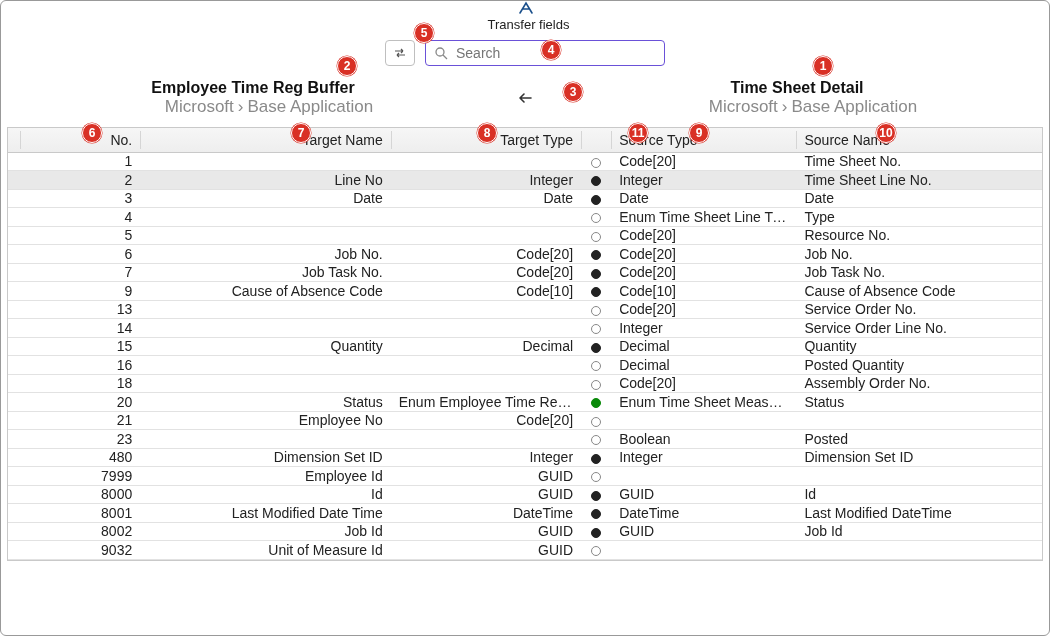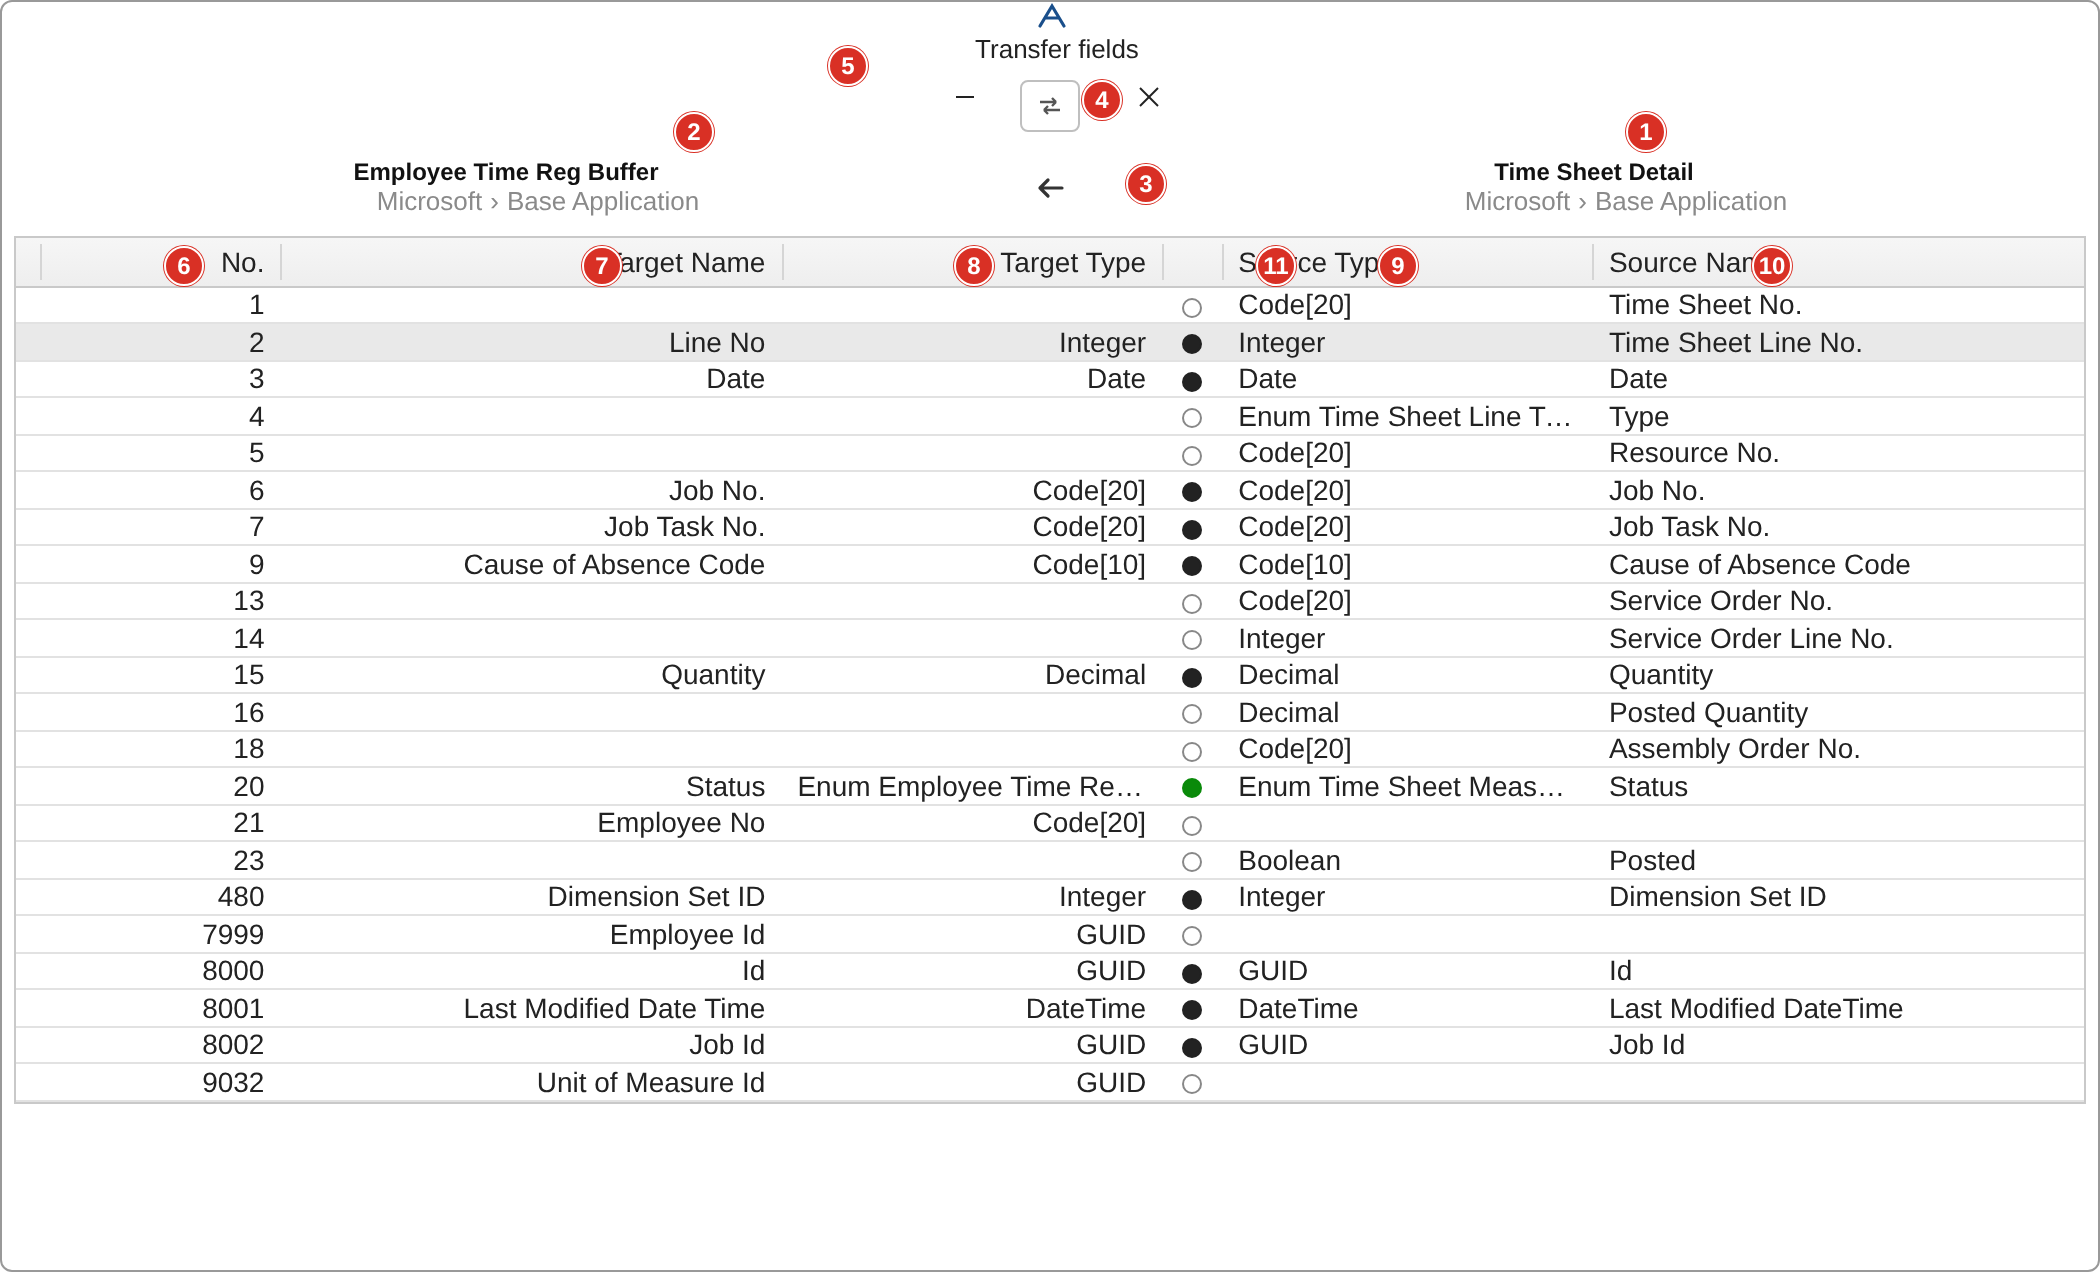--- a/index.html
+++ b/index.html
@@ -87,26 +87,26 @@
   .headers {
     display: flex;
     align-items: center;
     margin: 6px 0 10px 0;
   }
   .hcol {
     flex: 1;
     text-align: center;
   }
   .hcol .hname {
-    font-size: 12px;
+    font-size: 16px;
     font-weight: 600;
     color: #111;
   }
   .hcol .hpath {
-    font-size: 13px;
+    font-size: 17px;
     color: #8a8a8a;
     padding-left: 32px;
   }
   .hcol .hpath .sep { margin: 0 4px; color: #8a8a8a; }
   .hcenter {
     width: 40px;
     display: flex;
     align-items: center; justify-content: center;
     color: #333;
   }
@@ -222,20 +222,29 @@
     </div>
   </div>
 
   <div class="toolbar">
     <div class="swap-btn">
       <svg width="14" height="14" viewBox="0 0 14 14">
           <path d="M2 5 L10 5 M10 5 L8 3 M10 5 L8 7" stroke="#555" stroke-width="1.2" fill="none"></path>
           <path d="M12 9 L4 9 M4 9 L6 7 M4 9 L6 11" stroke="#555" stroke-width="1.2" fill="none"></path>
         </svg>
     </div>
+    <div class="search-wrap">
+      <span class="sicon">
+        <svg width="14" height="14" viewBox="0 0 14 14">
+            <circle cx="6" cy="6" r="4" stroke="#888" stroke-width="1.3" fill="none"></circle>
+            <line x1="9" y1="9" x2="13" y2="13" stroke="#888" stroke-width="1.3"></line>
+          </svg>
+      </span>
+      <input type="text" placeholder="Search" style="">
+    </div>
   </div>
 
   <div class="headers">
     <div class="hcol">
       <div class="hname">Employee Time Reg Buffer</div>
       <div class="hpath">
         <span>Microsoft</span><span class="sep">›</span><span>Base Application</span>
       </div>
     </div>
     <div class="hcenter">

